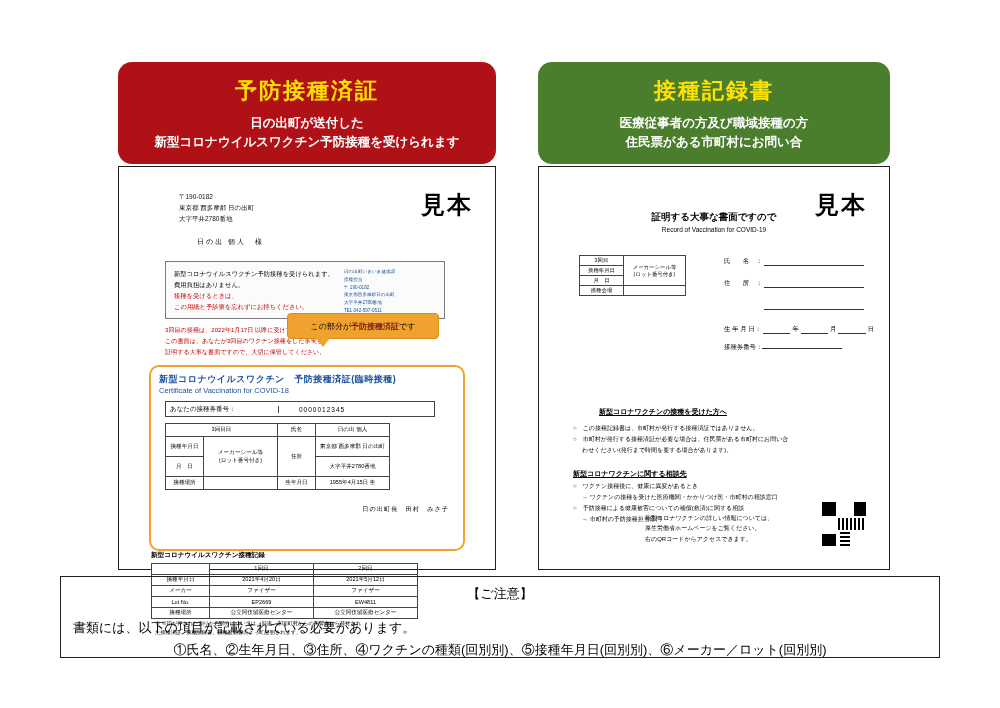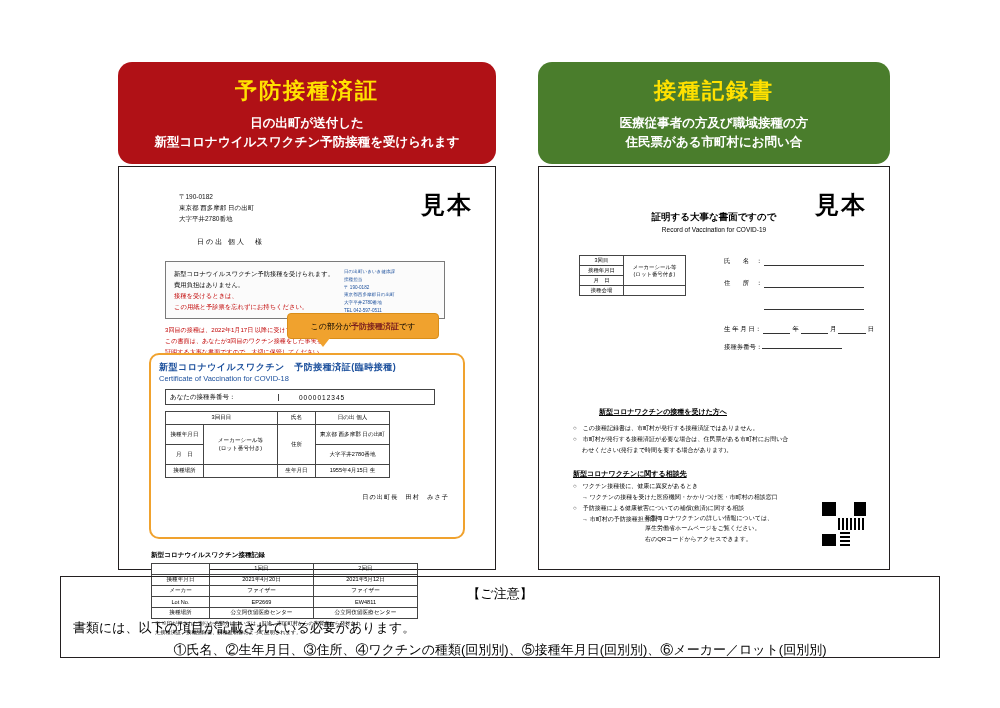--- a/index.html
+++ b/index.html
@@ -74,21 +74,21 @@
   }
   .callout b { color:#7a1f1f; }
   .callout:after {
     content:""; position:absolute; left:28px; bottom:-9px;
     border-left:7px solid transparent; border-right:7px solid transparent;
     border-top:9px solid #f0a22e;
   }
 
   
   .cert-region {
-    position:absolute; left:30px; top:186px; width:316px; height:186px;
+    position:absolute; left:30px; top:198px; width:316px; height:186px;
     border:2px solid #f0a22e; border-radius:10px;
   }
   .cert-title {
     position:absolute; left:8px; top:6px; font-size:9px; font-weight:bold;
     color:#1b4f9c; letter-spacing:0.5px;
   }
   .cert-title .en { display:block; font-size:7.5px; font-weight:normal; letter-spacing:0; }
   .cert-no-box {
     position:absolute; left:14px; top:34px; width:270px; height:16px;
     border:1px solid #444; font-size:6.5px; display:flex; align-items:center;

